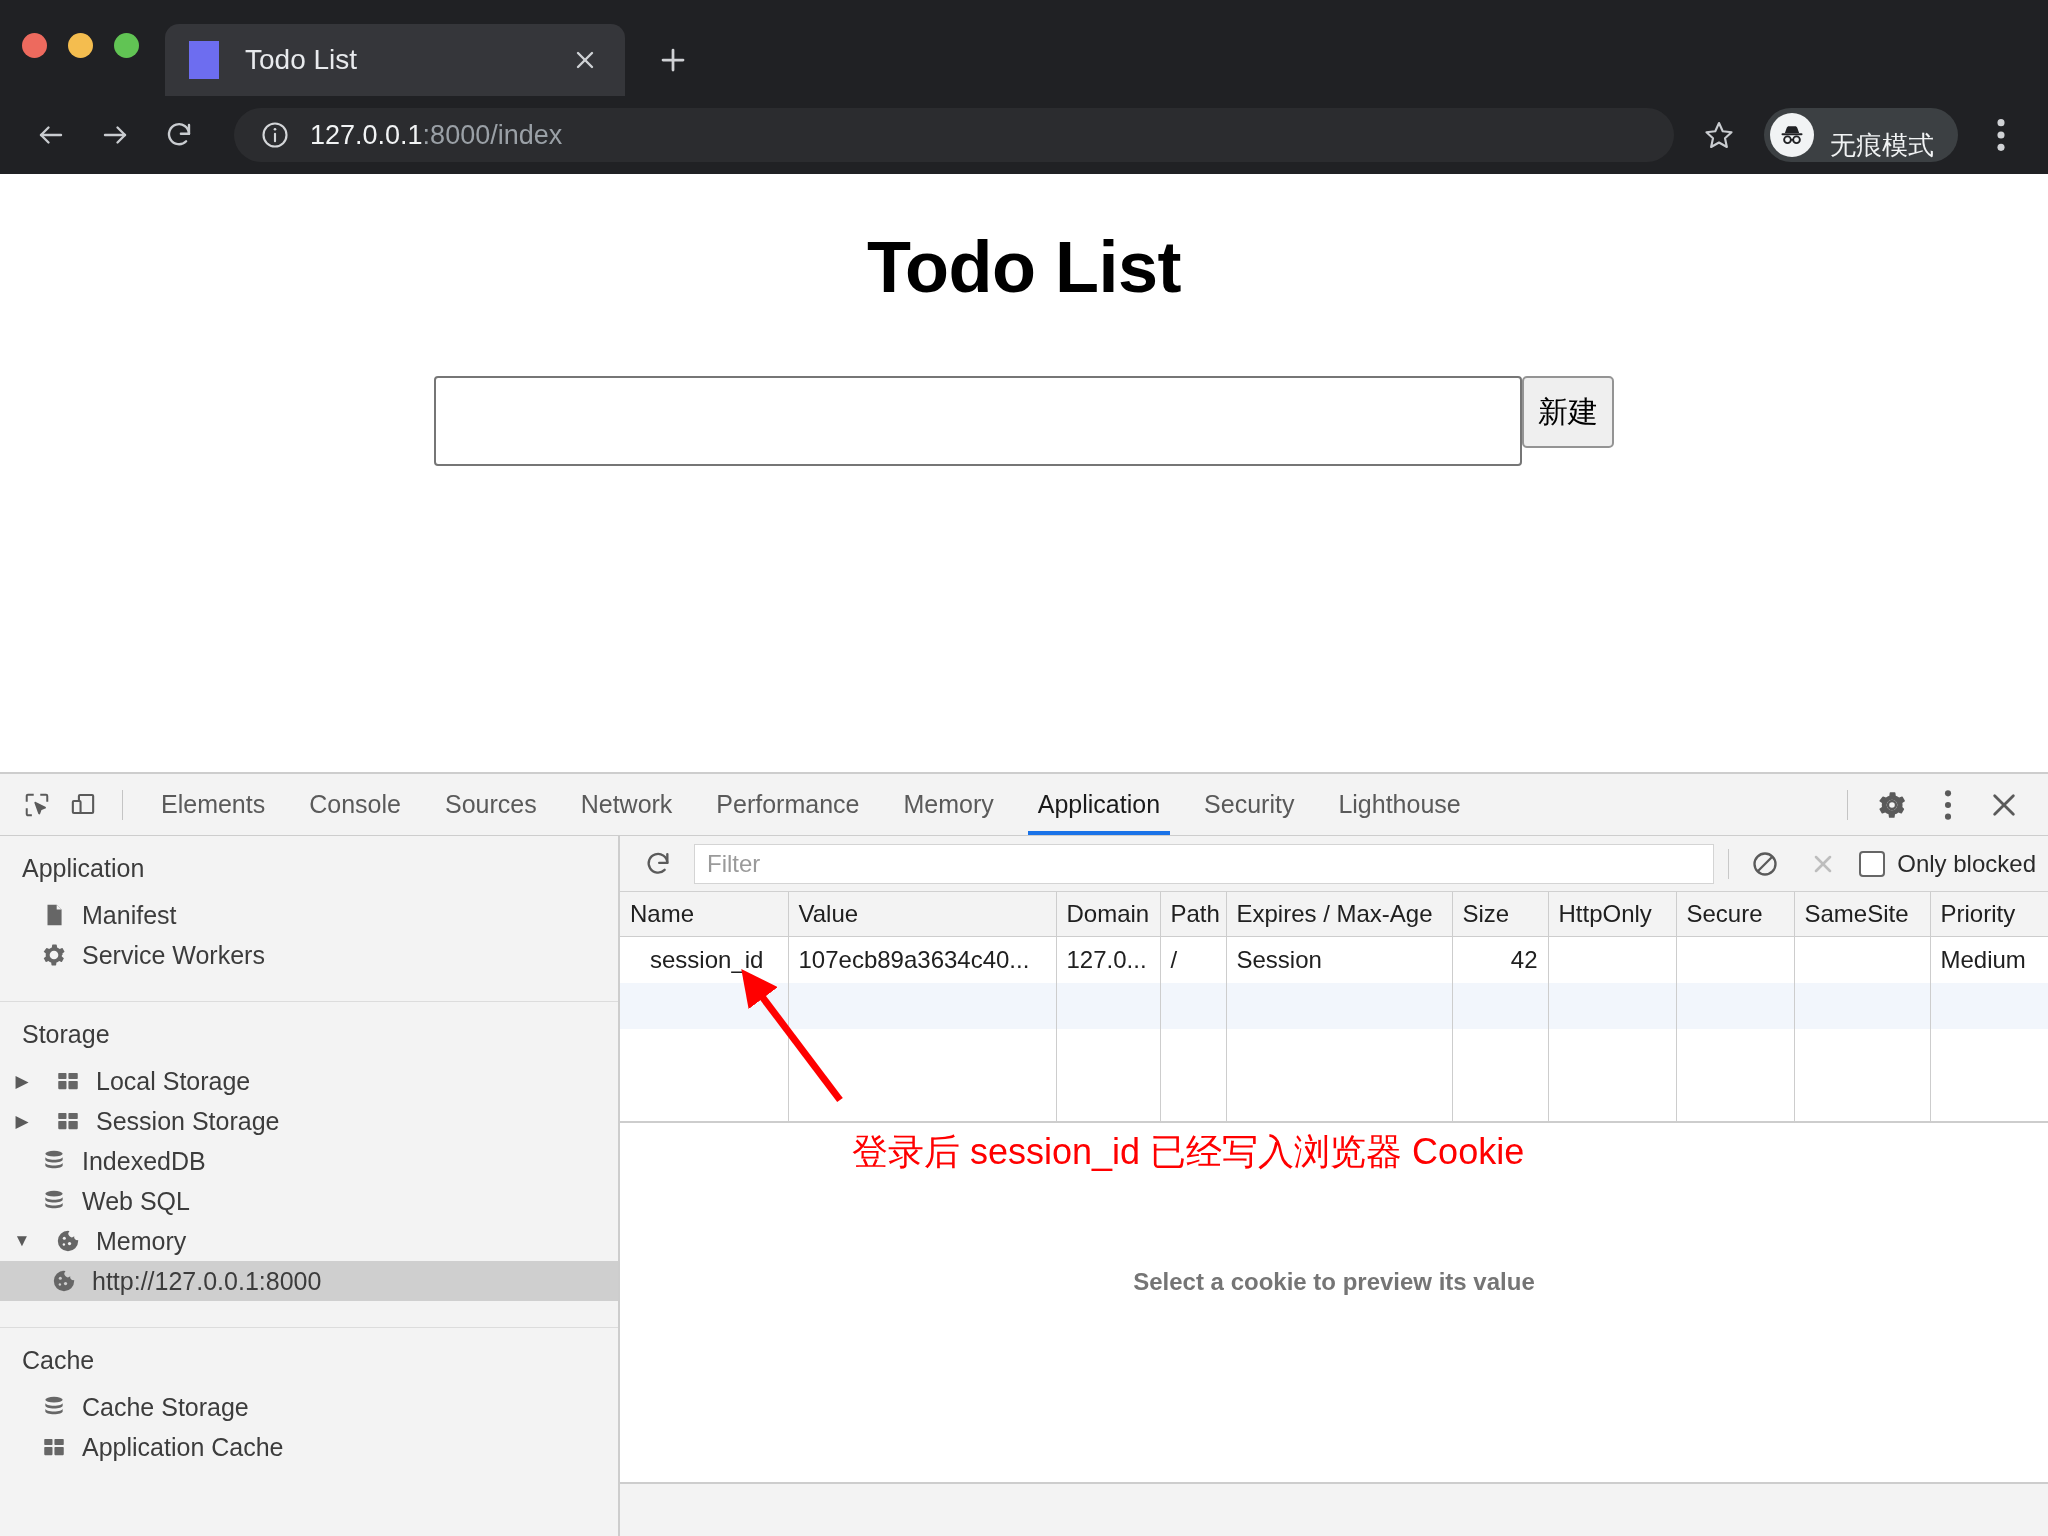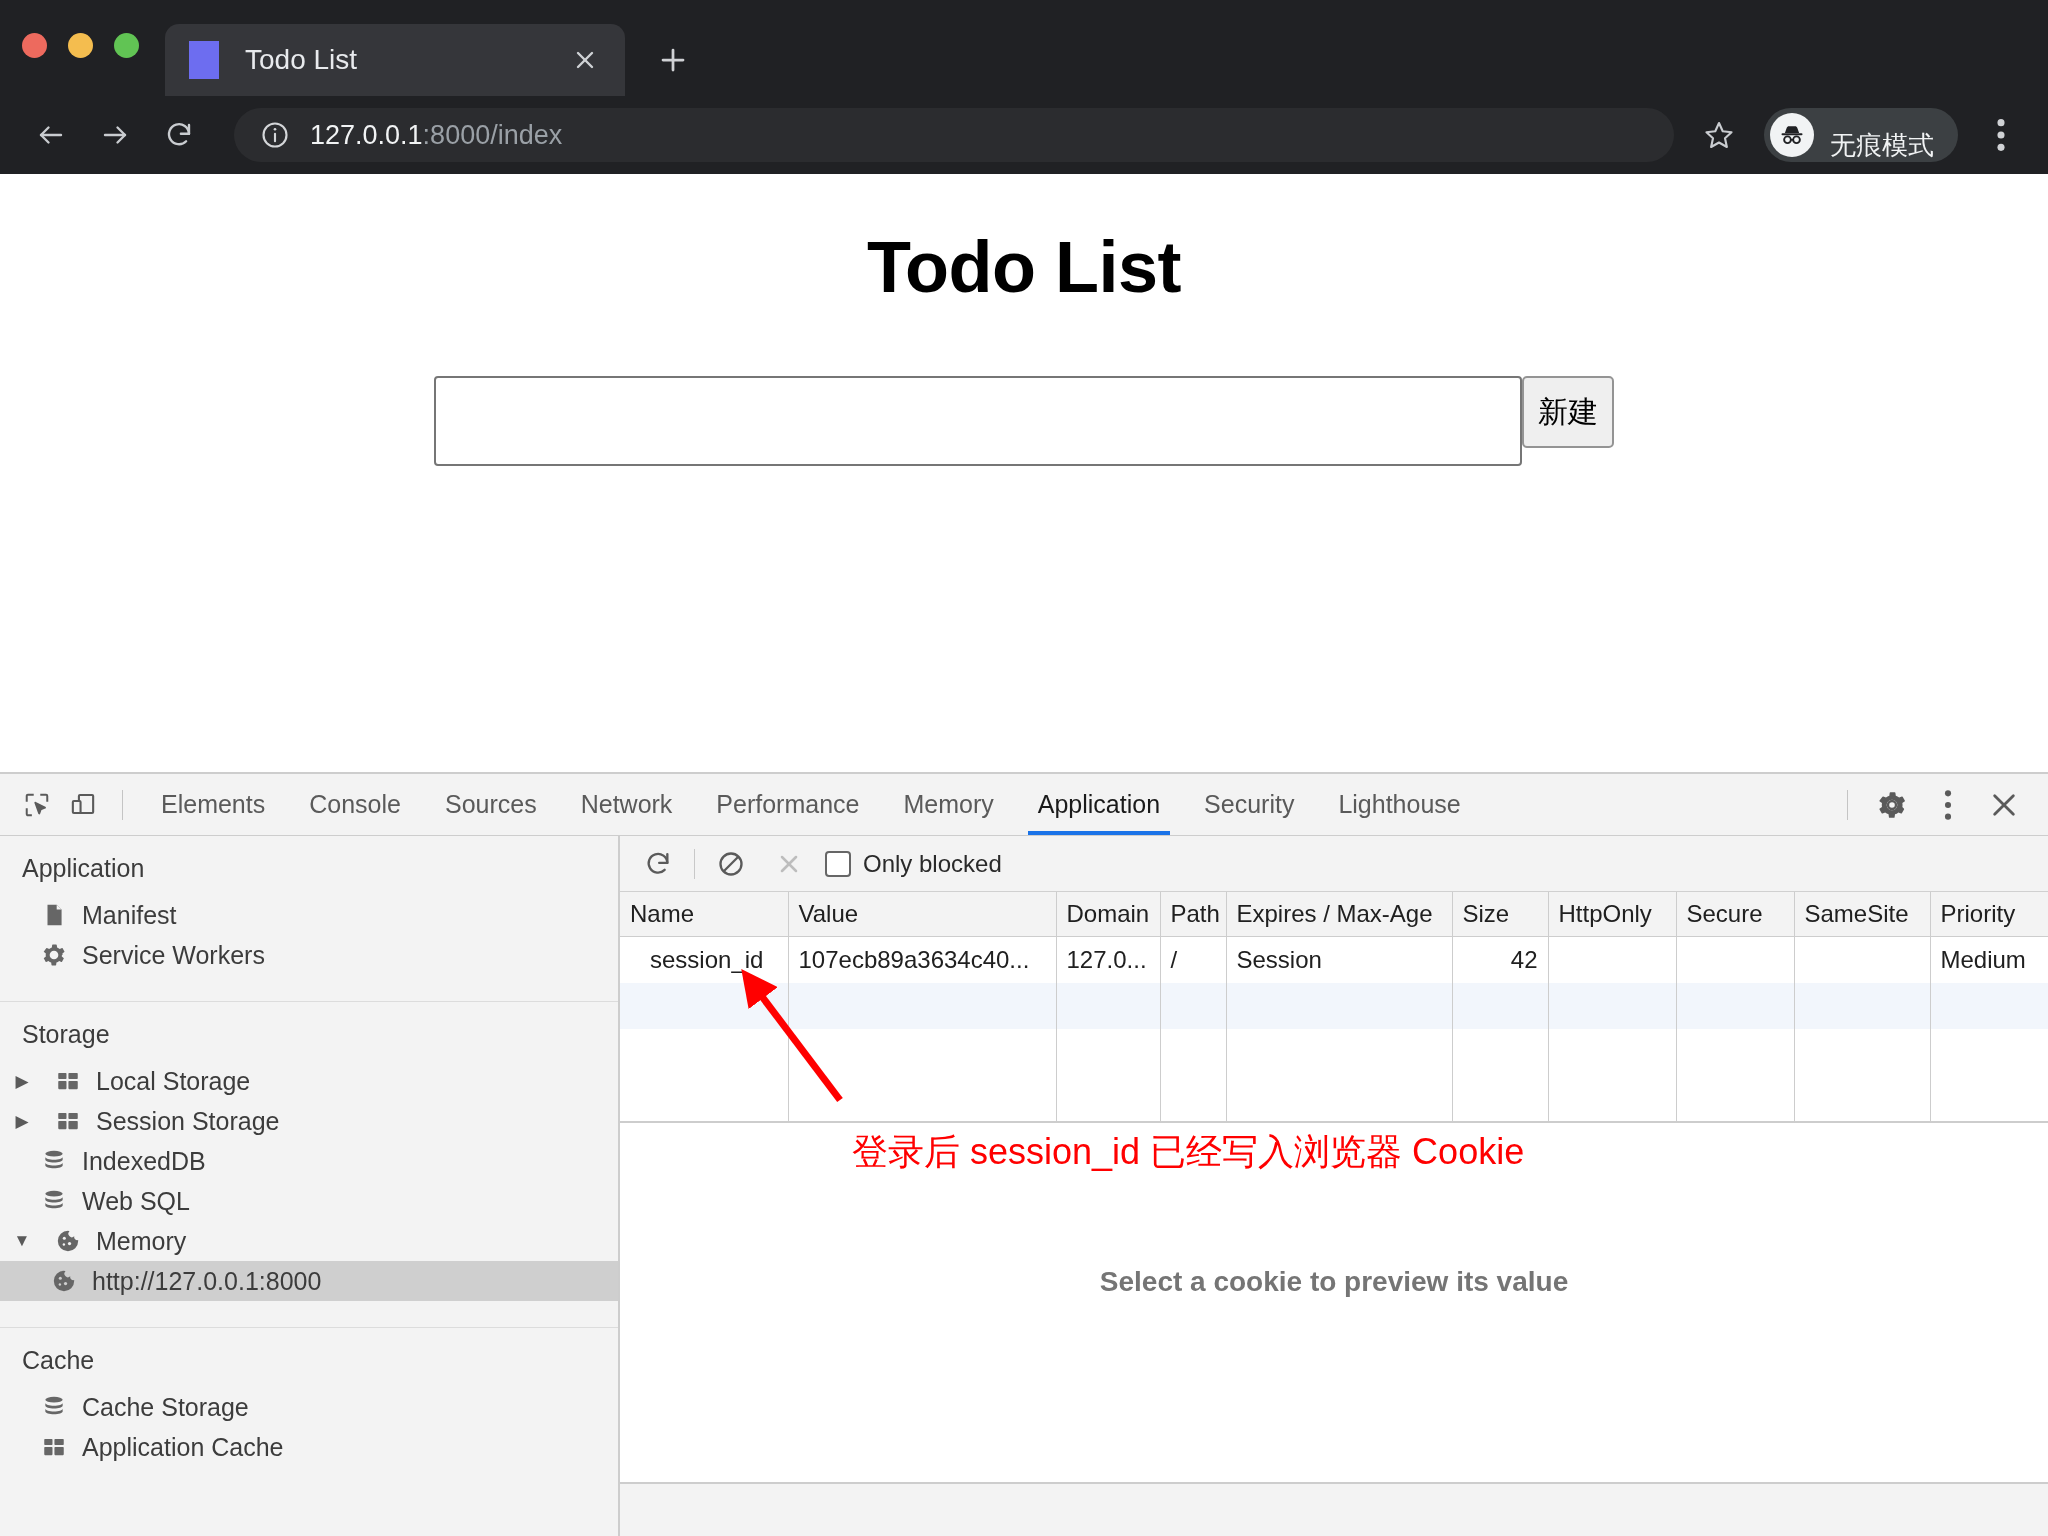--- a/index.html
+++ b/index.html
@@ -313,21 +313,21 @@
   .preview-area {
     flex: 1;
     background: #fff;
     display: flex;
     align-items: center;
     justify-content: center;
     position: relative;
     min-height: 0;
   }
   .preview-msg {
-    font-size: 28px;
+    font-size: 24px;
     font-weight: bold;
     color: #757575;
     margin-top: -40px;
   }
   .dt-statusbar {
     flex: 0 0 54px;
     height: 54px;
     background: #f3f3f3;
     border-top: 2px solid #cdcdcd;
   }
@@ -627,20 +627,21 @@
 
       <div class="dt-main">
 
         <div class="cookie-toolbar">
           <div class="ct-btn">
             <svg viewBox="0 0 24 24" fill="none" stroke="currentColor" stroke-width="2" stroke-linecap="round" stroke-linejoin="round">
               <path d="M20 11a8 8 0 1 0-2.3 6"></path>
                 <polyline points="20,3.5 20,11 13,11"></polyline>
             </svg>
           </div>
+          <input class="filter-input" type="text" placeholder="Filter" style="">
           <div class="ct-vsep"></div>
           <div class="ct-btn">
             <svg viewBox="0 0 24 24" fill="none" stroke="currentColor" stroke-width="2">
               <circle cx="12" cy="12" r="9"></circle>
                 <line x1="5.8" y1="18.2" x2="18.2" y2="5.8"></line>
             </svg>
           </div>
           <div class="ct-btn disabled">
             <svg viewBox="0 0 24 24" fill="none" stroke="currentColor" stroke-width="2.2" stroke-linecap="round">
               <line x1="6" y1="6" x2="18" y2="18"></line>

